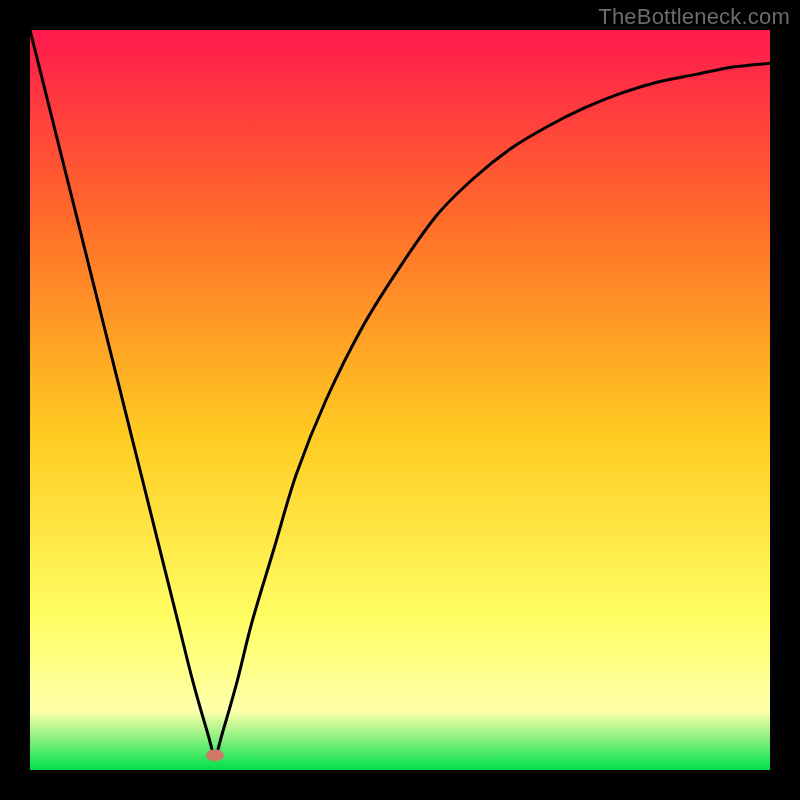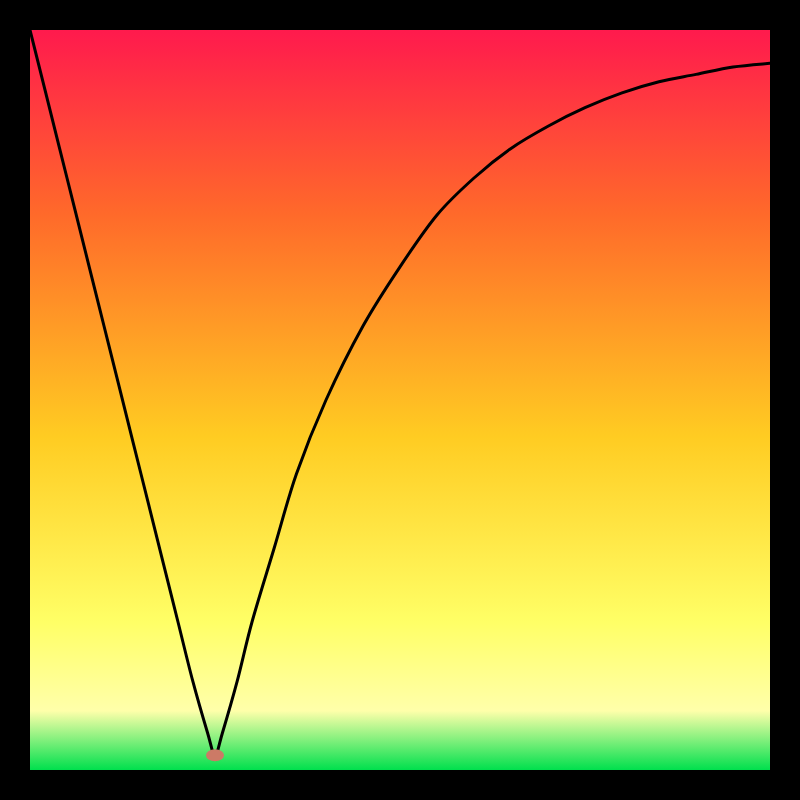--- a/index.html
+++ b/index.html
@@ -31,20 +31,21 @@
     font-size: 22px;
     color: #6b6b6b;
     letter-spacing: 0.2px;
     font-weight: 500;
   }
 </style>
 </head>
 <body>
 
 <div class="frame">
+  <div class="watermark">TheBottleneck.com</div>
   <svg class="plot" viewBox="0 0 740 740" preserveAspectRatio="none">
     <defs>
       <linearGradient id="bg-grad" x1="0" y1="0" x2="0" y2="1">
         <stop id="g0" offset="0%" stop-color="#ff1a4d"></stop>
         <stop id="g1" offset="25%" stop-color="#ff6a2a"></stop>
         <stop id="g2" offset="55%" stop-color="#ffcc22"></stop>
         <stop id="g3" offset="80%" stop-color="#ffff66"></stop>
         <stop id="g4" offset="92%" stop-color="#ffffaa"></stop>
         <stop id="g5" offset="100%" stop-color="#00e04d"></stop>
       </linearGradient>

